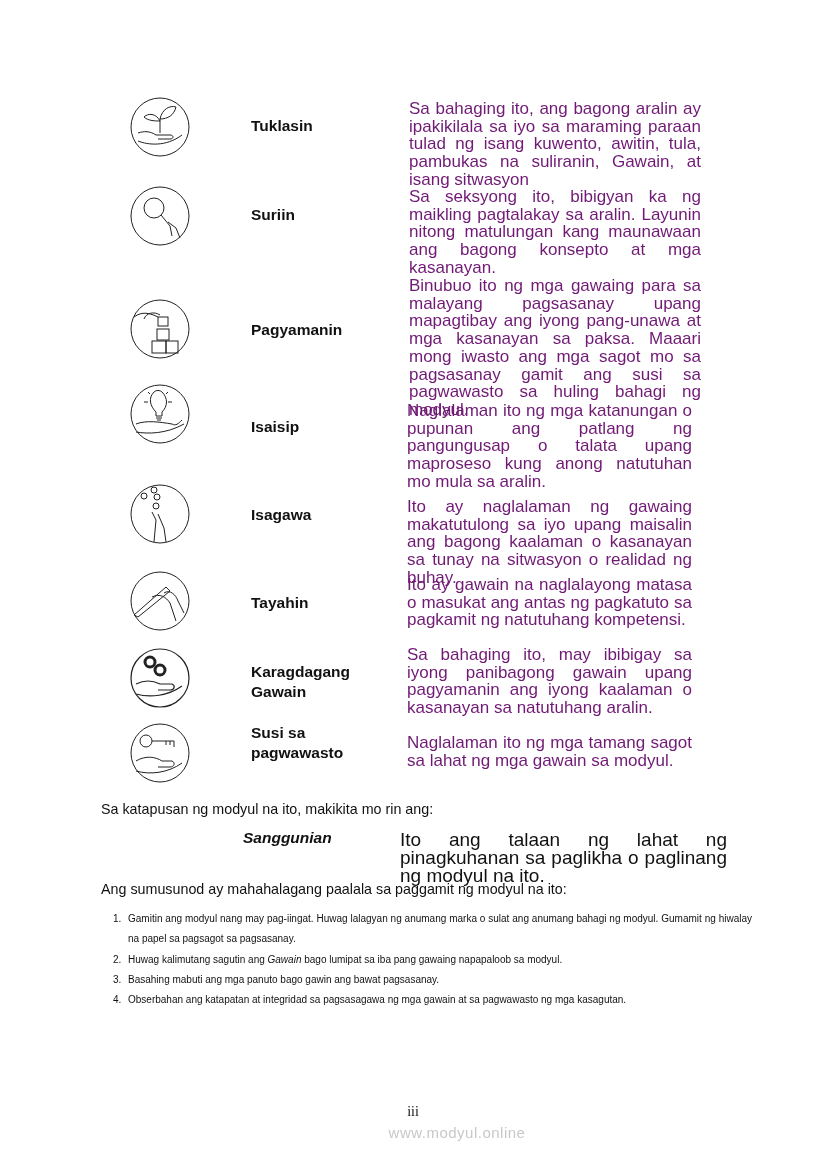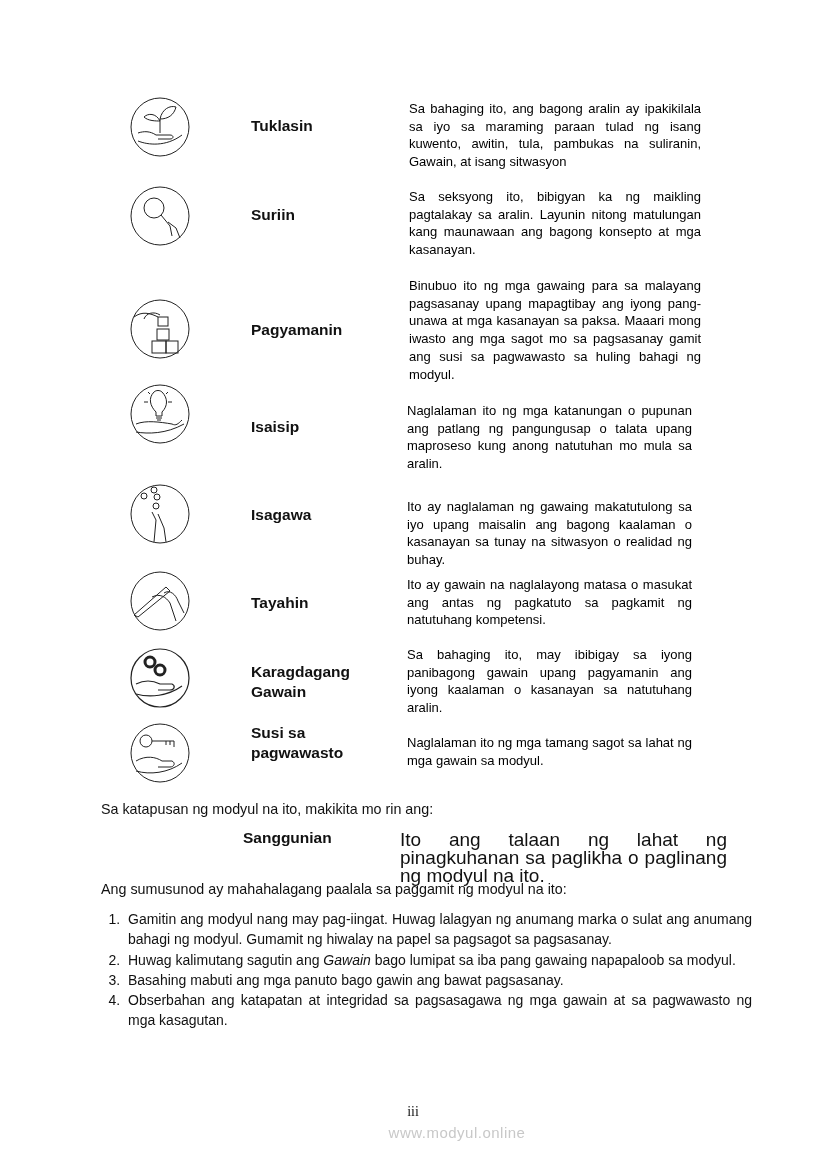--- a/index.html
+++ b/index.html
@@ -3,27 +3,27 @@
 <meta charset="utf-8">
 <style>
   html, body { margin:0; padding:0; background:#ffffff; }
   body { width:826px; height:1169px; position:relative; overflow:hidden;
          font-family:"Liberation Sans", sans-serif; color:#111; }
   .row { position:absolute; left:0; width:826px; }
   .icon { position:absolute; left:130px; width:60px; height:60px; }
   .icon svg { width:60px; height:60px; display:block; }
   .label { position:absolute; left:251px; font-weight:bold; 
            font-size:15.5px; line-height:20px; color:#111; }
-  .desc { position:absolute; width:292px; font-size:13px; line-height:17.7px;
-          text-align:justify; color:#000000; }
+  .desc { position:absolute; width:292px; font-size:17px; line-height:17.7px;
+          text-align:justify; color:#701a75; }
   .para { position:absolute; left:101px; font-size:14.3px; line-height:18px; }
-  .ref-label { position:absolute; left:243px; top:829px; font-weight:bold; font-size:15.5px; }
+  .ref-label { position:absolute; left:243px; top:829px; font-weight:bold; font-style:italic; font-size:15.5px; }
   .ref-desc { position:absolute; left:400px; top:831px; width:327px; font-size:19px; line-height:18px; text-align:justify; }
   ol.notes { position:absolute; left:100px; top:909px; width:628px; margin:0; padding:0 0 0 24px;
-             font-size:14px; line-height:20.3px; text-align:justify; }
+             font-size:10px; line-height:20.3px; text-align:justify; }
   ol.notes li { padding-left:4px; }
   .pagenum { position:absolute; left:0; width:826px; top:1104px; text-align:center;
              font-family:"Liberation Serif", serif; font-size:14px; }
   .watermark { position:absolute; left:0; width:826px; top:1124px; text-align:center;
                font-size:15px; color:#c8c8c8; letter-spacing:0.5px;padding-left:44px; }
 </style>
 </head>
 <body>
 
 <div class="row">

